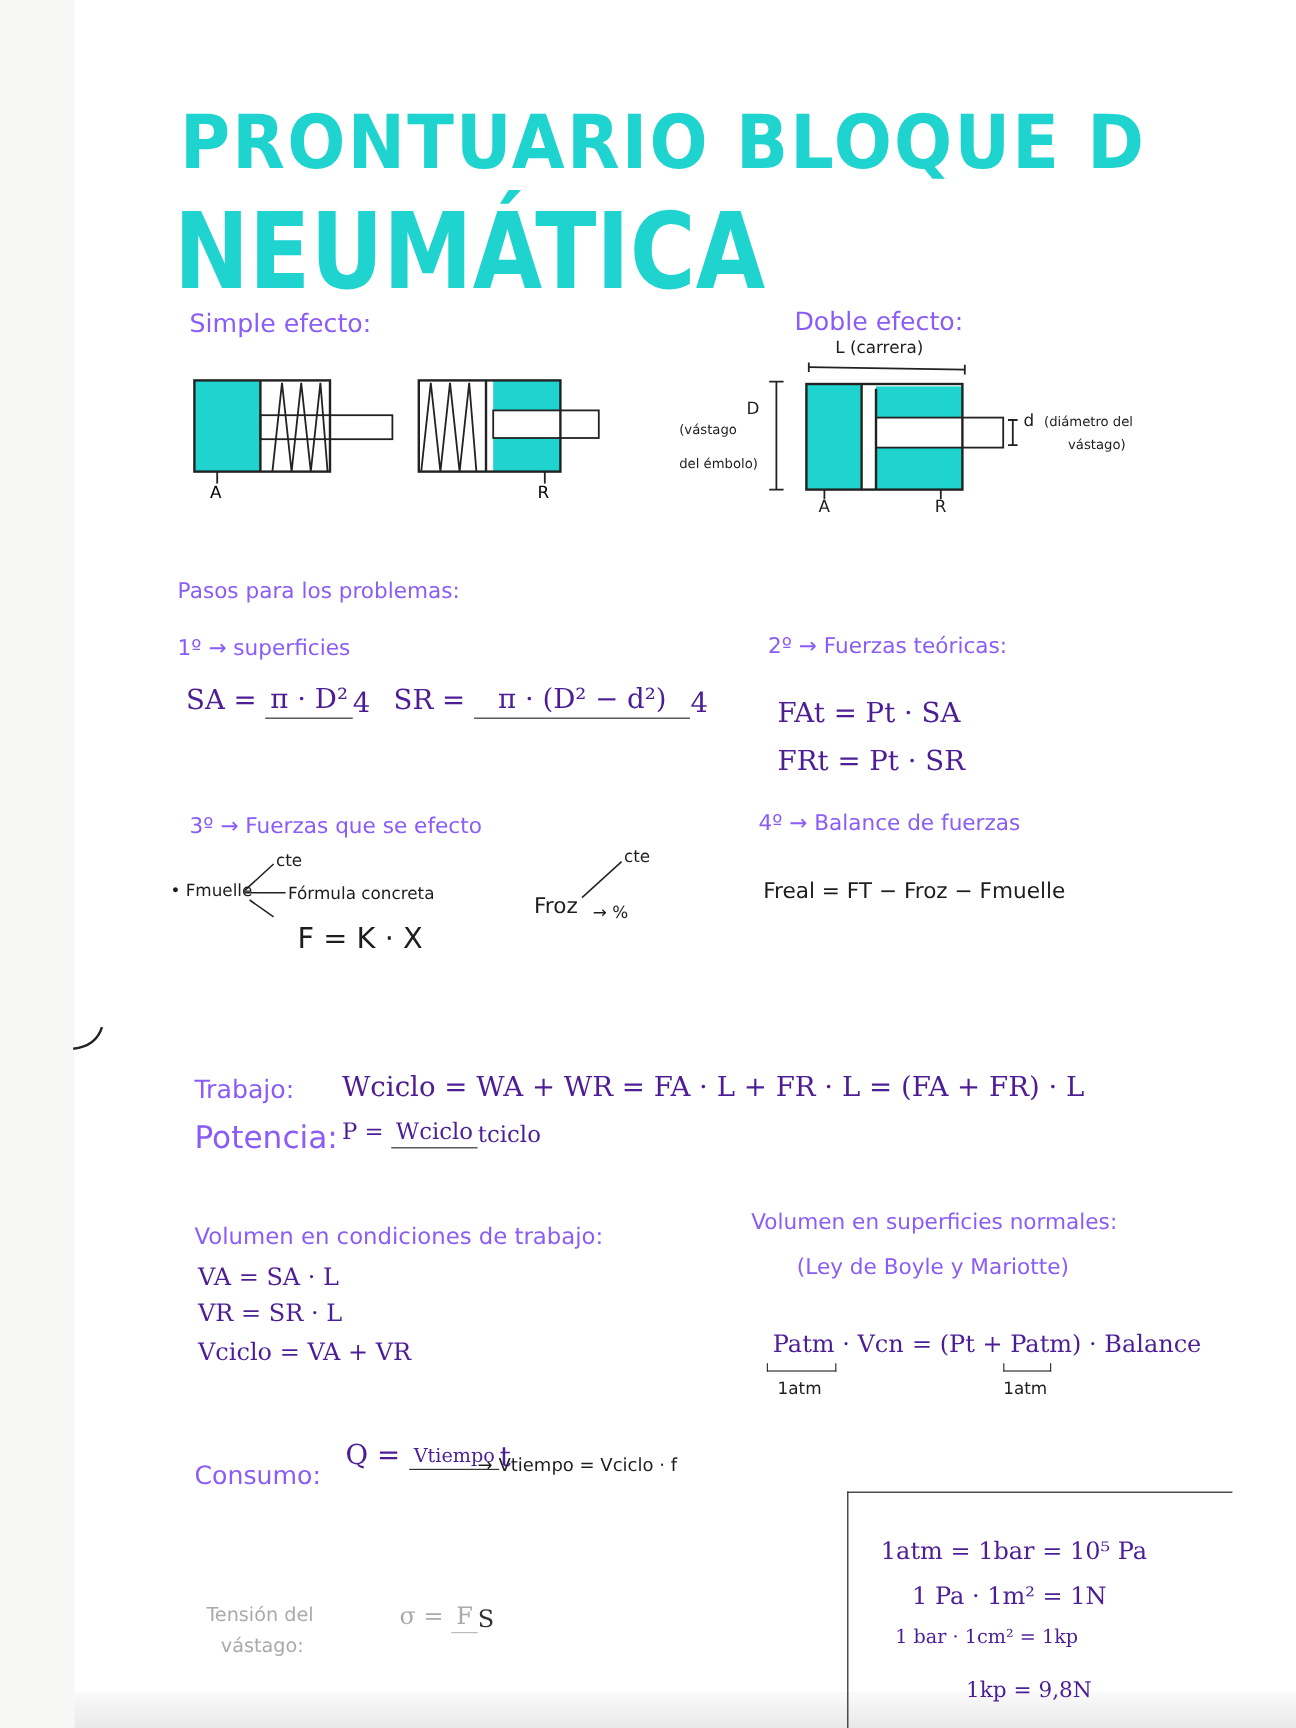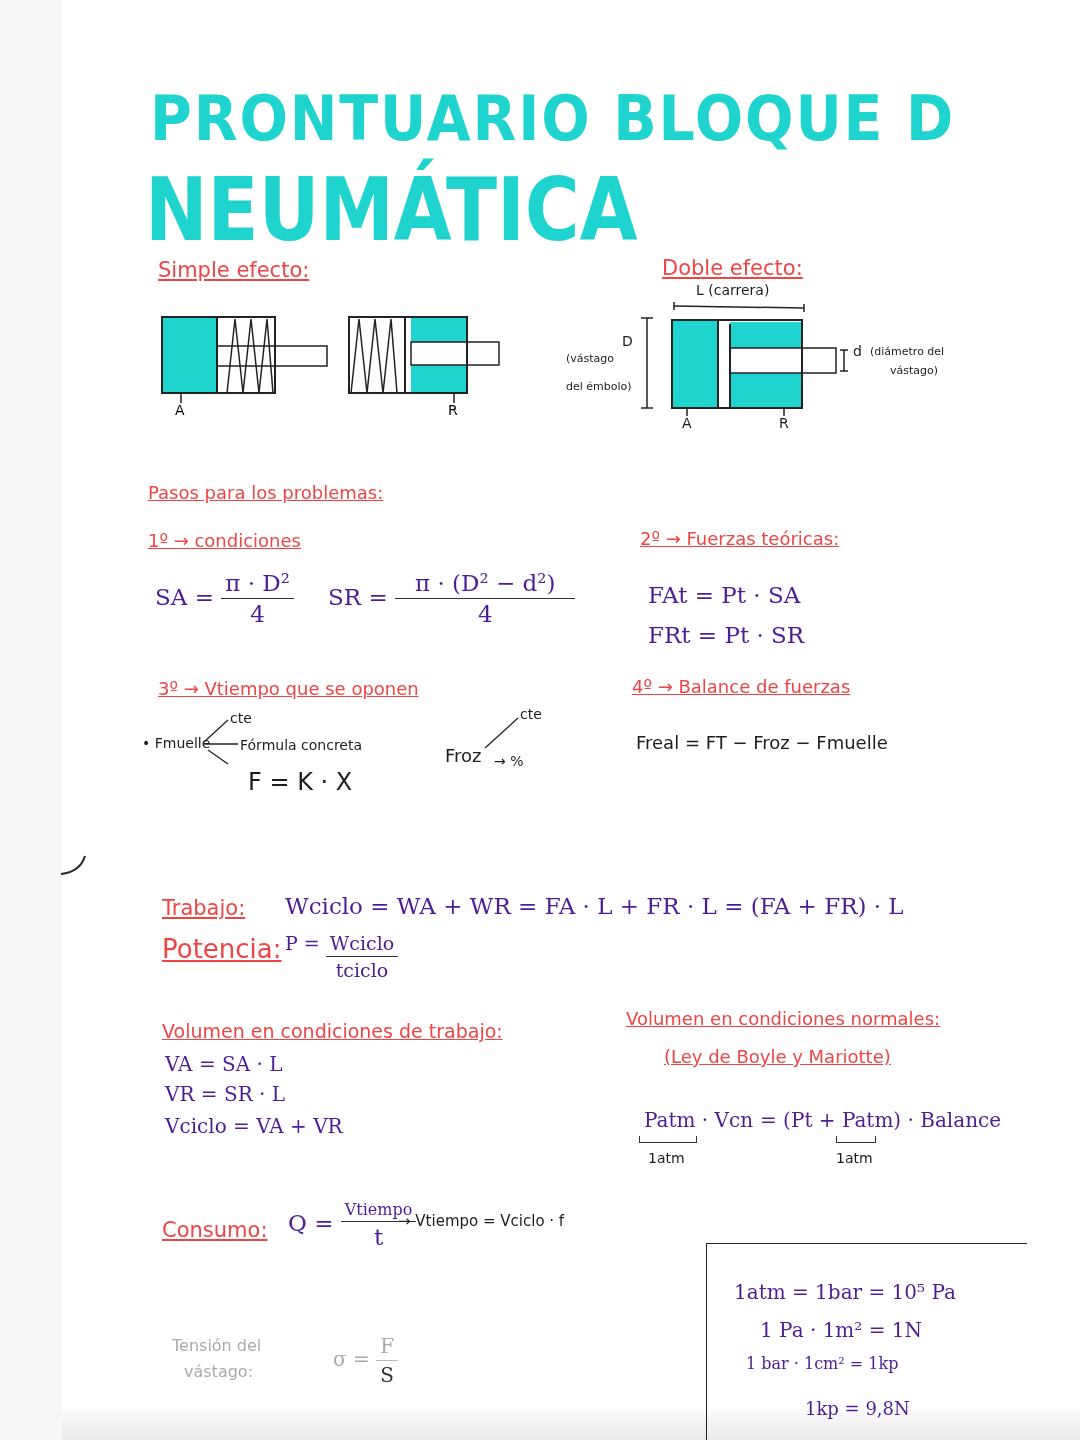--- a/index.html
+++ b/index.html
@@ -17,25 +17,25 @@
     position:absolute; left:62px; top:1410px; width:1018px; height:30px;
     background:linear-gradient(#fafafa,#e9e9e9);
   }
   .abs { position:absolute; white-space:nowrap; }
   .title {
     font-family:"DejaVu Sans", sans-serif; font-weight:bold;
     color:#1fd4cf; letter-spacing:2px;
   }
   .t1 { left:150px; top:82px; font-size:62px; transform:scaleX(0.92); transform-origin:left; }
   .t2 { left:145px; top:158px; font-size:88px; transform:scaleX(0.85); transform-origin:left; letter-spacing:0; }
-  .hand { font-family:"DejaVu Sans", sans-serif; font-size:21px; color:#ef4444;text-decoration:underline; }
+  .hand { font-family:"DejaVu Sans", sans-serif; font-size:21px; color:#8b5cf6; }
   .small { font-size:14px; }
   .tiny { font-size:11px; }
   .formula { font-family:"DejaVu Serif", serif; font-size:23px; color:#4c1d95; }
-  .frac { display:inline-flex; flex-direction:column; align-items:center; vertical-align:middle; }
+  .frac { display:inline-flex; flex-direction:row; align-items:center; vertical-align:middle; }
   .frac .num { padding:0 4px 2px; border-bottom:1.5px solid #333; }
   .frac .den { padding-top:2px; }
   .box-units {
     position:absolute; left:706px; top:1243px; width:320px; height:200px;
     border-left:1.5px solid #222; border-top:1.5px solid #222;
   }
   .faint { color:#aaa; }
   .brace {
     position:absolute; border:1.5px solid #333; border-top:none; height:6px;
   }
@@ -106,41 +106,41 @@
 <div class="abs tiny" style="left:566px;top:352px">(vástago</div>
 <div class="abs tiny" style="left:566px;top:380px">del émbolo)</div>
 <div class="abs small" style="left:853px;top:343px">d</div>
 <div class="abs tiny" style="left:870px;top:345px">(diámetro del</div>
 <div class="abs tiny" style="left:890px;top:364px">vástago)</div>
 <div class="abs small" style="left:682px;top:415px">A</div>
 <div class="abs small" style="left:779px;top:415px">R</div>
 
 <div class="abs hand" style="left:148px;top:482px;font-size:18px">Pasos para los problemas:</div>
 
-<div class="abs hand" style="left:148px;top:530px;font-size:18px">1º → condiciones</div>
+<div class="abs hand" style="left:148px;top:530px;font-size:18px">1º → superficies</div>
 <div class="abs formula" style="left:155px;top:570px">
   <span>SA =</span>
   <span class="frac">
       <span class="num">π · D²</span>
       <span class="den">4</span>
     </span>
 </div>
 <div class="abs formula" style="left:328px;top:570px">
   <span>SR =</span>
   <span class="frac">
       <span class="num" style="padding:0 20px 2px">π · (D² − d²)</span>
       <span class="den">4</span>
     </span>
 </div>
 
 <div class="abs hand" style="left:640px;top:528px;font-size:18px">2º → Fuerzas teóricas:</div>
 <div class="abs formula" style="left:648px;top:582px">FAt = Pt · SA</div>
 <div class="abs formula" style="left:648px;top:622px">FRt = Pt · SR</div>
 
-<div class="abs hand" style="left:158px;top:678px;font-size:18px">3º → Vtiempo que se oponen</div>
+<div class="abs hand" style="left:158px;top:678px;font-size:18px">3º → Fuerzas que se efecto</div>
 <div class="abs small" style="left:230px;top:710px">cte</div>
 <div class="abs small" style="left:142px;top:735px">• Fmuelle</div>
 <svg class="abs" style="left:200px;top:712px" width="50" height="60">
   <line x1="4" y1="30" x2="28" y2="8" stroke="#222" stroke-width="1.3"></line>
   <line x1="4" y1="32" x2="38" y2="32" stroke="#222" stroke-width="1.3"></line>
   <line x1="8" y1="38" x2="28" y2="52" stroke="#222" stroke-width="1.3"></line>
 </svg>
 <div class="abs small" style="left:240px;top:737px">Fórmula concreta</div>
 <div class="abs" style="left:248px;top:768px;font-size:24px">F = K · X</div>
 <div class="abs" style="left:445px;top:745px;font-size:18px">Froz</div>
@@ -162,21 +162,21 @@
       <span class="num">Wciclo</span>
       <span class="den">tciclo</span>
     </span>
 </div>
 
 <div class="abs hand" style="left:162px;top:1020px;font-size:19px">Volumen en condiciones de trabajo:</div>
 <div class="abs formula" style="left:165px;top:1052px;font-size:20px">VA = SA · L</div>
 <div class="abs formula" style="left:165px;top:1082px;font-size:20px">VR = SR · L</div>
 <div class="abs formula" style="left:165px;top:1114px;font-size:20px">Vciclo = VA + VR</div>
 
-<div class="abs hand" style="left:626px;top:1008px;font-size:18px">Volumen en condiciones normales:</div>
+<div class="abs hand" style="left:626px;top:1008px;font-size:18px">Volumen en superficies normales:</div>
 <div class="abs hand" style="left:664px;top:1046px;font-size:18px">(Ley de Boyle y Mariotte)</div>
 <div class="abs formula" style="left:644px;top:1108px;font-size:20px">Patm · Vcn</div>
 <div class="abs formula" style="left:760px;top:1108px;font-size:20px">= (Pt + Patm) · Balance</div>
 <div class="brace" style="left:639px;top:1136px;width:56px"></div>
 <div class="brace" style="left:836px;top:1136px;width:38px"></div>
 <div class="abs small" style="left:648px;top:1150px">1atm</div>
 <div class="abs small" style="left:836px;top:1150px">1atm</div>
 
 <div class="abs hand" style="left:162px;top:1218px">Consumo:</div>
 <div class="abs formula" style="left:288px;top:1200px">

